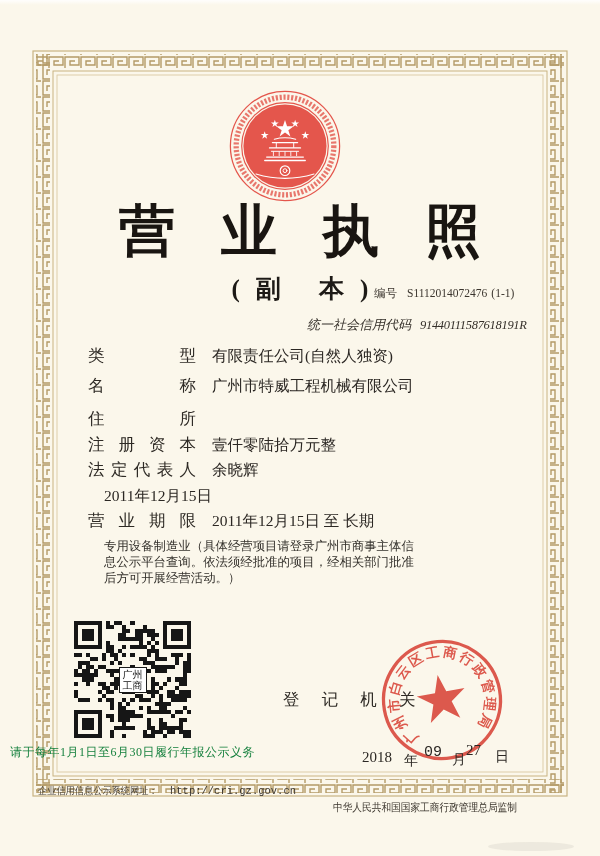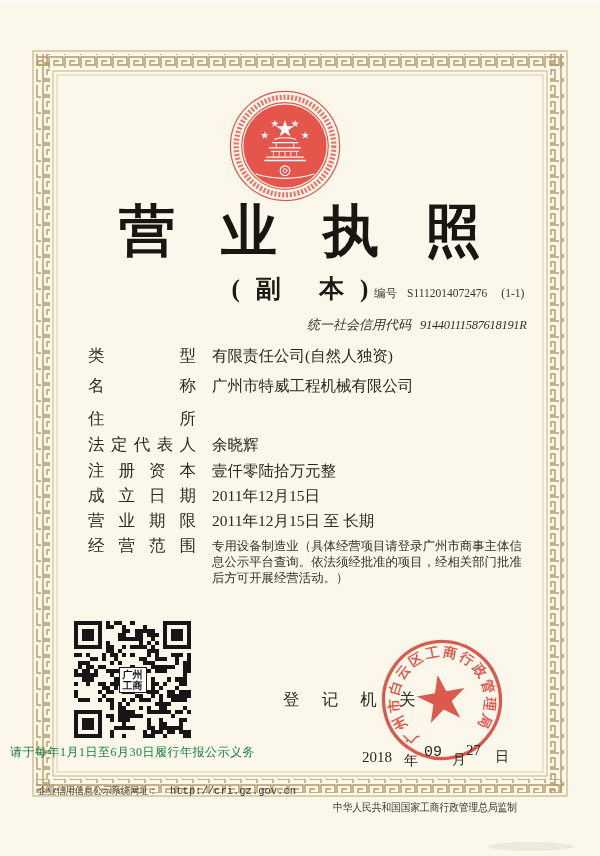--- a/index.html
+++ b/index.html
@@ -26,38 +26,38 @@
   .emblem{position:absolute;left:227px;top:88px;width:116px;height:116px;}
 
   .title{position:absolute;left:0;right:0;top:194px;text-align:center;
     font-family:"Liberation Sans",sans-serif;font-weight:900;font-size:56px;
     letter-spacing:46px;text-indent:46px;color:var(--ink-dark);white-space:nowrap;}
   .subtitle{position:absolute;left:0;right:0;top:272px;text-align:center;
     font-size:25px;font-weight:700;letter-spacing:16px;text-indent:16px;color:#1d1a16;}
 
   .serial-line{position:absolute;left:374px;top:286px;font-size:11.5px;color:#3b352e;white-space:nowrap;}
   .serial-line .num{margin-left:10px;}
-  .serial-line .suffix{margin-left:14px;}
+  .serial-line .suffix{margin-left:4px;}
 
   .credit-line{position:absolute;left:307px;top:316px;font-size:13px;color:#35302a;white-space:nowrap;font-style:italic;}
   .credit-line .code{margin-left:9px;font-size:12.5px;letter-spacing:-.3px;}
 
   .fields{position:absolute;left:88px;top:346px;right:52px;}
   .frow{display:flex;align-items:flex-start;}
   .frow .flabel{flex:0 0 108px;font-size:16.5px;color:var(--ink);
     text-align:justify;text-align-last:justify;line-height:20px;}
   .frow .fvalue{margin-left:16px;font-size:15.5px;color:#2b2723;line-height:20px;flex:1;}
   .mb14{margin-bottom:13px;} .mb11{margin-bottom:10px;} .mb6{margin-bottom:6px;} .mb5{margin-bottom:5px;}
   .frow.small .fvalue{font-size:12.4px;line-height:16px;max-width:322px;color:#33302b;margin-top:2px;}
 
   .qr{position:absolute;left:74px;top:621px;width:117px;height:117px;}
   .qr svg{width:117px;height:117px;display:block;shape-rendering:crispEdges;}
   .qr-label{position:absolute;left:50%;top:50%;transform:translate(-50%,-50%);
     background:#fff;border:1.5px solid #1a1a1a;padding:1px 3px;text-align:center;
-    font-size:10px;line-height:11px;font-weight:700;color:#111;font-family:"Liberation Sans",sans-serif;}
+    font-size:10px;line-height:11px;font-weight:400;color:#111;font-family:"Liberation Sans",sans-serif;}
 
   .reg-authority{position:absolute;left:283px;top:689px;font-size:16.5px;
     letter-spacing:9px;color:var(--ink);white-space:nowrap;}
 
   .seal{position:absolute;left:376px;top:634px;width:132px;height:132px;
     transform:rotate(-10deg);mix-blend-mode:multiply;opacity:.9;}
   .seal text{font-size:14.5px;letter-spacing:2.6px;font-weight:700;
     font-family:"Liberation Sans",sans-serif;}
 
   .date-part{position:absolute;font-size:15px;color:#2c2824;white-space:nowrap;}
@@ -144,38 +144,36 @@
       <span class="flabel">类型</span>
       <span class="fvalue">有限责任公司(自然人独资)</span>
     </div>
     <div class="frow mb14">
       <span class="flabel">名称</span>
       <span class="fvalue">广州市特威工程机械有限公司</span>
     </div>
     <div class="frow mb6">
       <span class="flabel">住所</span>
     </div>
+    <div class="frow mb5">
+      <span class="flabel">注册资本</span>
+      <span class="fvalue">壹仟零陆拾万元整</span>
+    </div>
     <div class="frow mb6">
       <span class="flabel">法定代表人</span>
       <span class="fvalue">余晓辉</span>
     </div>
     <div class="frow mb5">
-      <span class="flabel">注册资本</span>
-      <span class="fvalue">壹仟零陆拾万元整</span>
-    </div>
-    <div class="frow mb5">
-      <span class="flabel">成立日期</span>
       <span class="fvalue">2011年12月15日</span>
     </div>
     <div class="frow mb5">
       <span class="flabel">营业期限</span>
       <span class="fvalue">2011年12月15日 至 长期</span>
     </div>
     <div class="frow small">
-      <span class="flabel">经营范围</span>
       <span class="fvalue">专用设备制造业（具体经营项目请登录广州市商事主体信息公示平台查询。依法须经批准的项目，经相关部门批准后方可开展经营活动。）</span>
     </div>
   </div>
 
   <div class="qr">
     <svg id="qr-svg" viewBox="0 0 29 29" aria-hidden="true">
         <rect x="8" y="0" width="1" height="1" fill="#161616"></rect>
         <rect x="10" y="0" width="1" height="1" fill="#161616"></rect>
         <rect x="11" y="0" width="1" height="1" fill="#161616"></rect>
         <rect x="14" y="0" width="1" height="1" fill="#161616"></rect>

